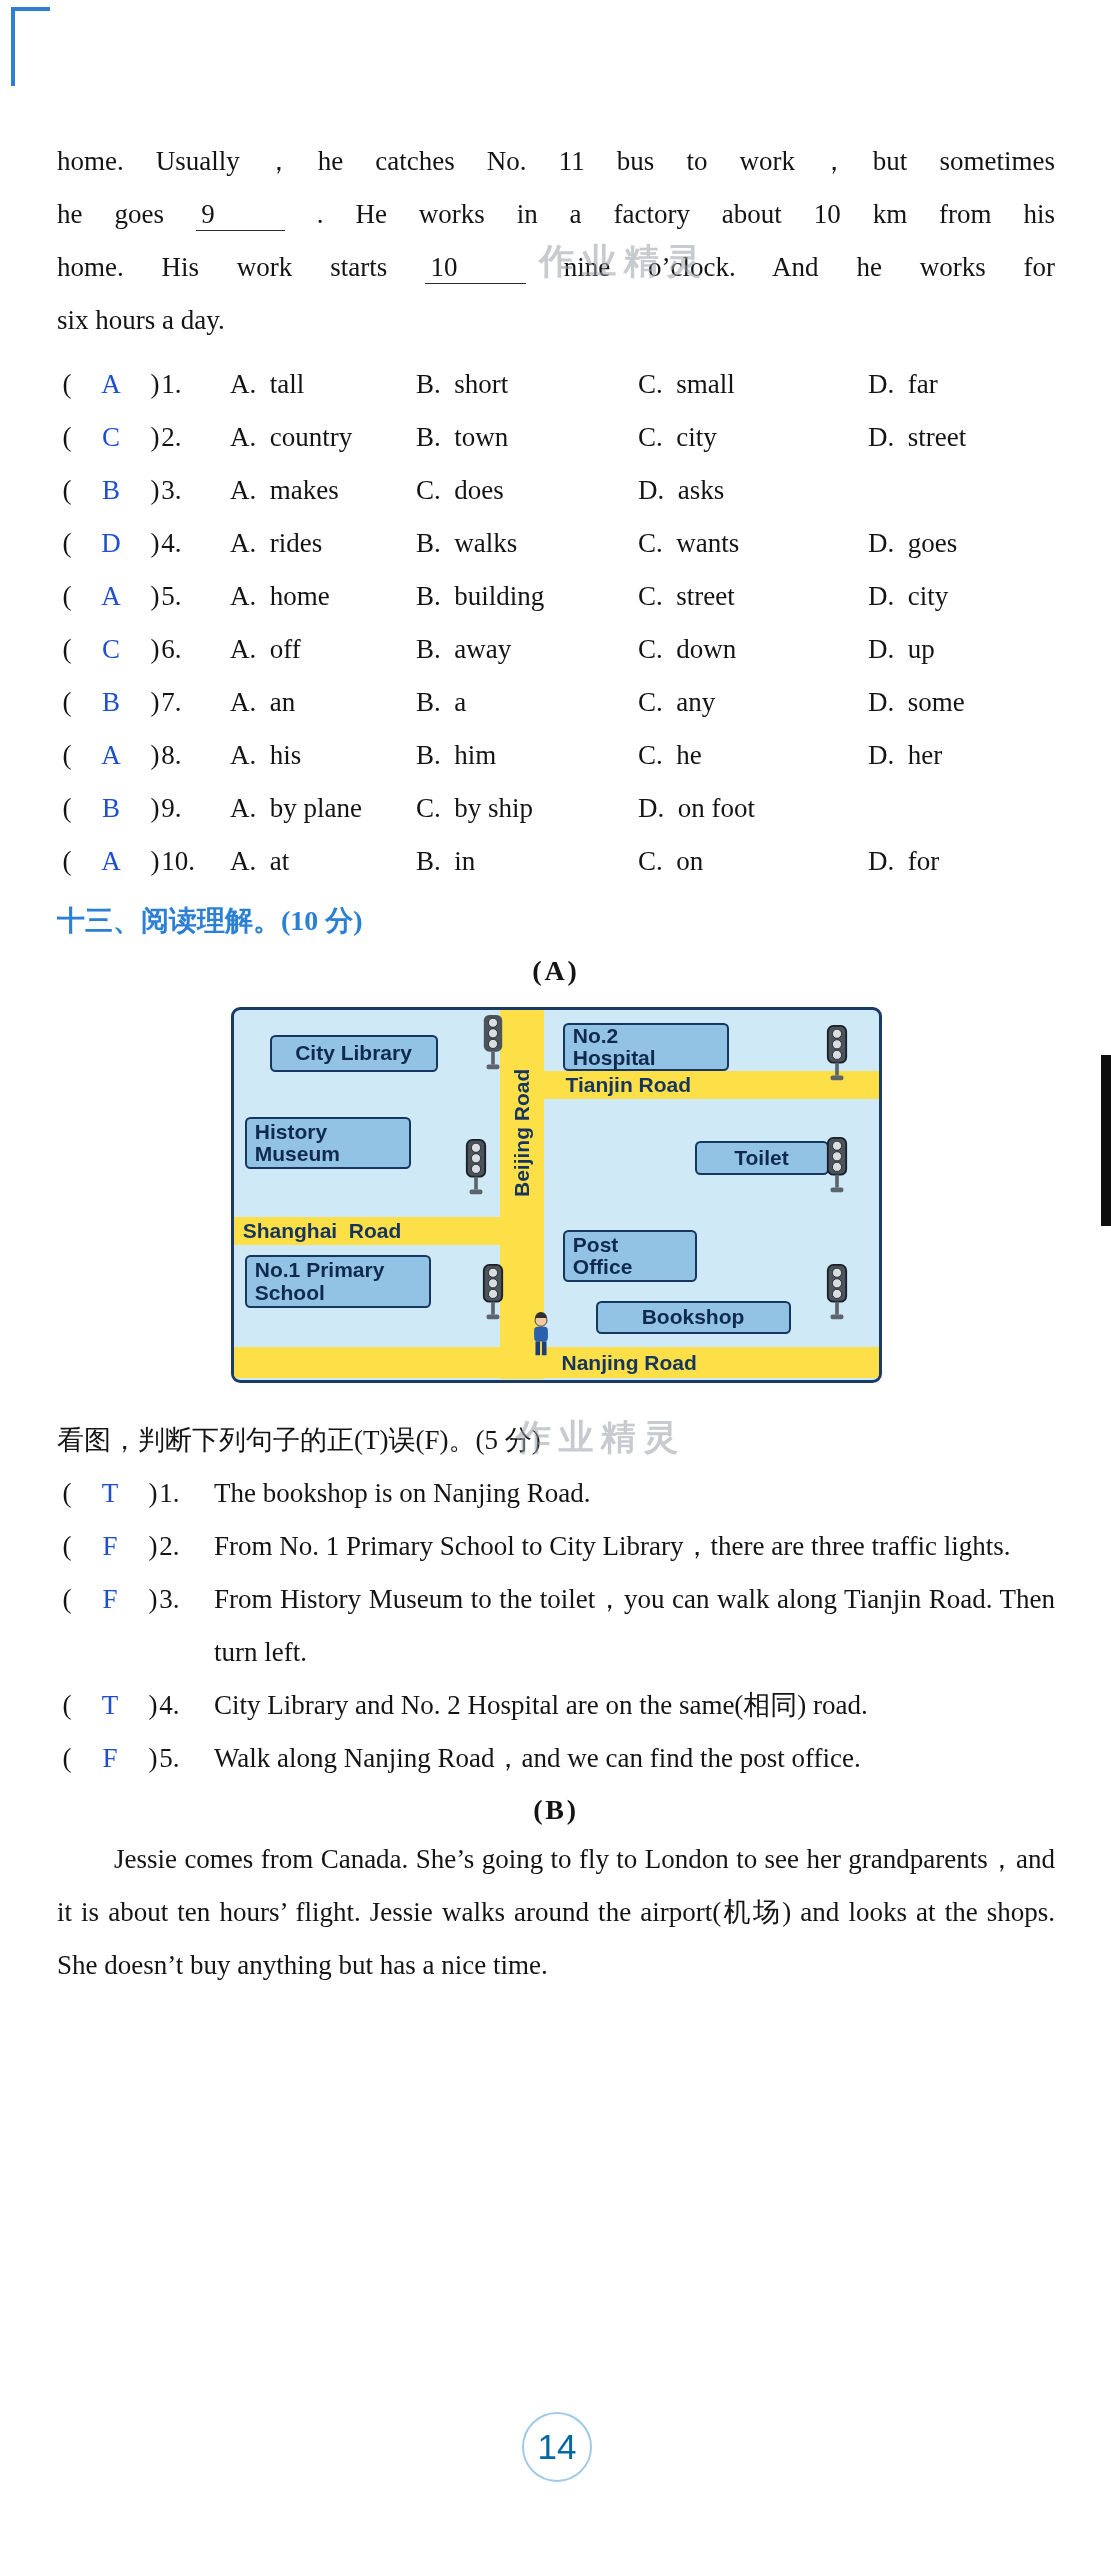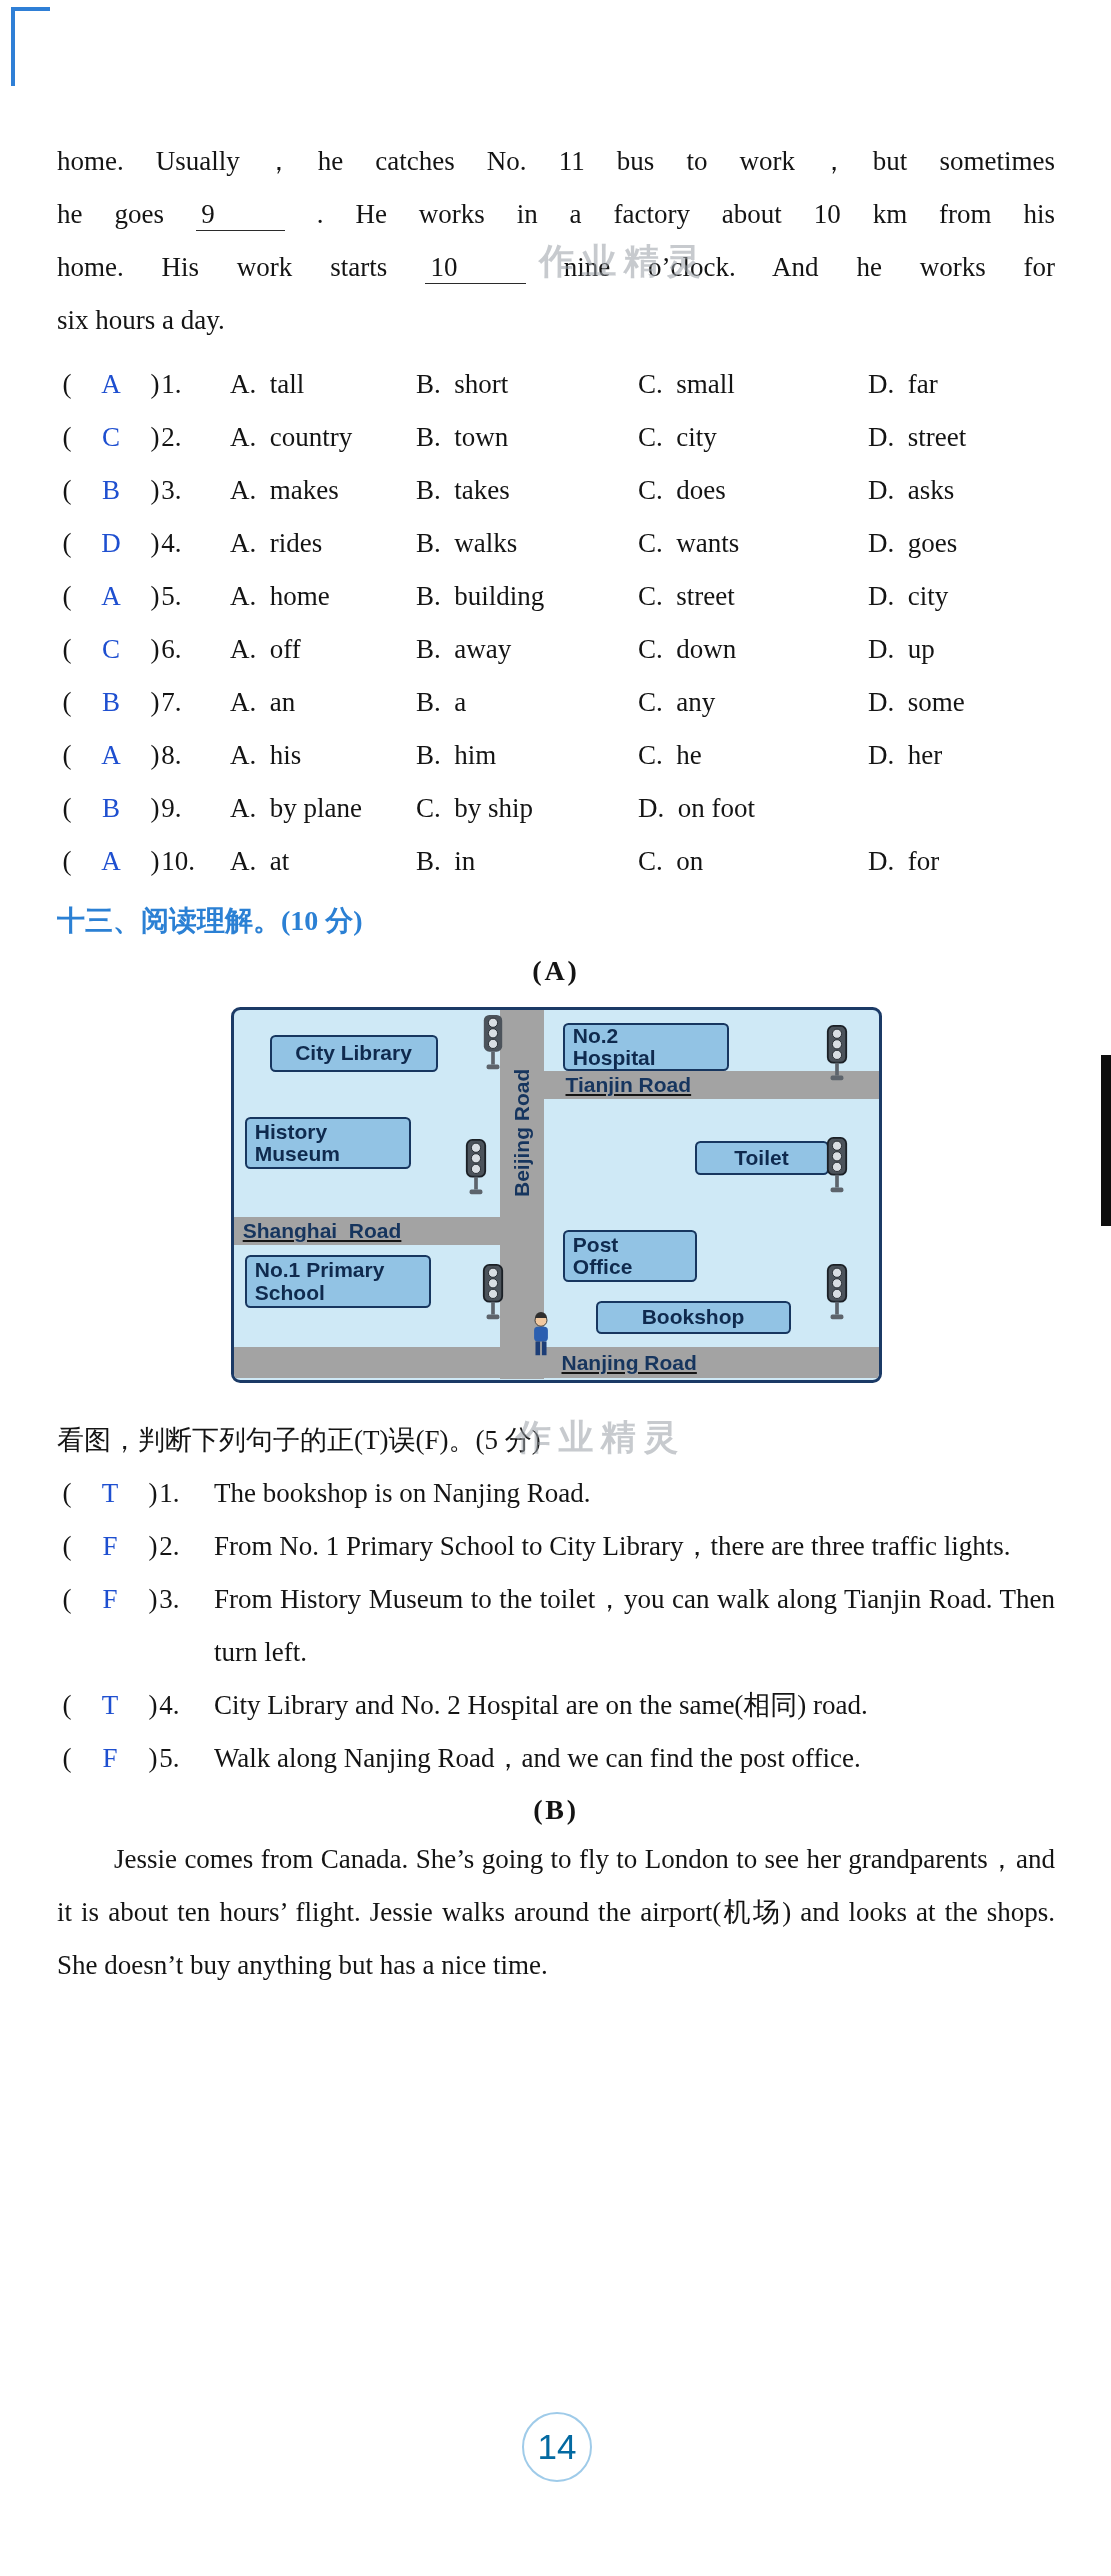--- a/index.html
+++ b/index.html
@@ -39,21 +39,21 @@
 
   .sec-title { margin-top:5.5px; font-size:28px; line-height:53px; font-weight:bold; color:#2b80d4; }
   .part-label { text-align:center; font-weight:bold; font-size:28px; line-height:46px;
     letter-spacing:2.8px; margin-top:1.8px; }
 
   
   .map-wrap { width:651px; margin:13px auto 0; }
   .map { position:relative; width:651px; height:376px; background:#cfe9f6;
     border:3.7px solid #1b3a66; border-radius:9.2px; overflow:hidden;
     font-family:"Liberation Sans", sans-serif; }
-  .road { position:absolute; background:#a3a3a3; z-index:1;text-decoration:underline; }
+  .road { position:absolute; background:#fde047; z-index:1; }
   .road-beijing { left:266px; top:0; width:44px; height:369px; }
   .road-tianjin { left:310px; top:61px; width:336px; height:28px; }
   .road-shanghai { left:0; top:207px; width:266px; height:28px; }
   .road-nanjing { left:0; top:337px; width:645px; height:31px; }
   .road-label { color:#16355e; font-weight:bold; font-size:21px; white-space:pre; }
   .lbl-tianjin { line-height:28px; padding-left:22px; }
   .lbl-shanghai { line-height:28px; padding-left:9.2px; }
   .lbl-nanjing { line-height:31px; padding-left:328px; }
   .lbl-beijing { position:absolute; left:266px; top:24px; width:44px; height:197px; z-index:2;
     display:flex; align-items:center; justify-content:center;
@@ -143,21 +143,20 @@
       </div>
 
       <div class="mc-row">
         <span class="c1">
             <span>(</span>
             <span class="ans">B</span>
             <span>)</span>
             <span class="num">3.</span>
           </span>
         <span class="opt">A.  makes</span>
-        <span class="opt">B.  takes</span>
         <span class="opt">C.  does</span>
         <span class="opt">D.  asks</span>
       </div>
 
       <div class="mc-row">
         <span class="c1">
             <span>(</span>
             <span class="ans">D</span>
             <span>)</span>
             <span class="num">4.</span>

